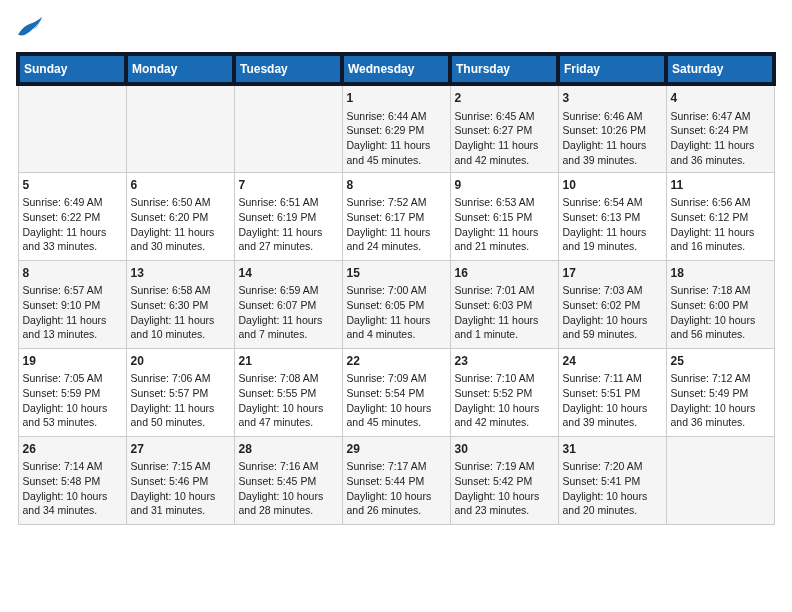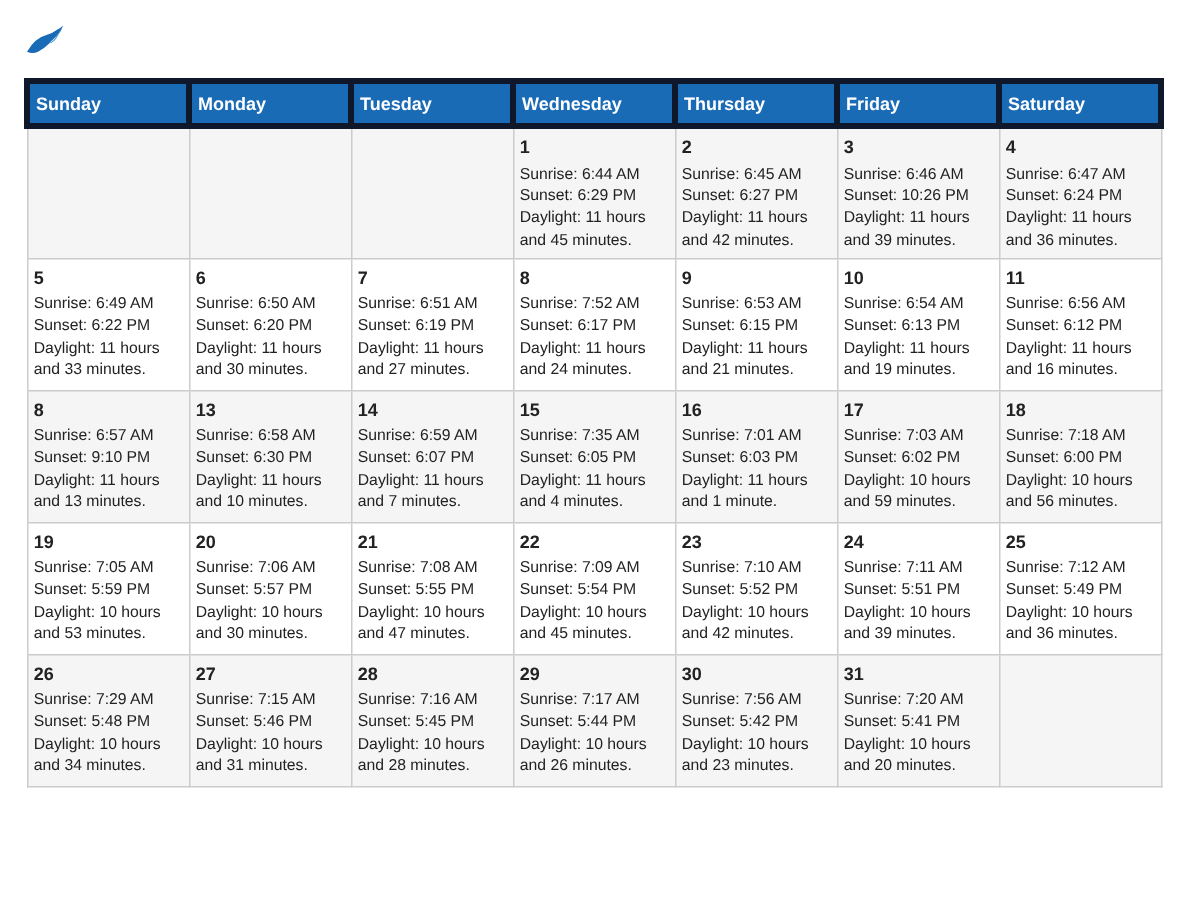--- a/index.html
+++ b/index.html
@@ -206,21 +206,21 @@
           <div>Daylight: 11 hours and 10 minutes.</div>
         </td>
         <td>
           <span class="day-num">14</span>
           <div>Sunrise: 6:59 AM</div>
           <div>Sunset: 6:07 PM</div>
           <div>Daylight: 11 hours and 7 minutes.</div>
         </td>
         <td>
           <span class="day-num">15</span>
-          <div>Sunrise: 7:35 AM</div>
+          <div>Sunrise: 7:00 AM</div>
           <div>Sunset: 6:05 PM</div>
           <div>Daylight: 11 hours and 4 minutes.</div>
         </td>
         <td>
           <span class="day-num">16</span>
           <div>Sunrise: 7:01 AM</div>
           <div>Sunset: 6:03 PM</div>
           <div>Daylight: 11 hours and 1 minute.</div>
         </td>
         <td>
@@ -240,21 +240,21 @@
         <td>
           <span class="day-num">19</span>
           <div>Sunrise: 7:05 AM</div>
           <div>Sunset: 5:59 PM</div>
           <div>Daylight: 10 hours and 53 minutes.</div>
         </td>
         <td>
           <span class="day-num">20</span>
           <div>Sunrise: 7:06 AM</div>
           <div>Sunset: 5:57 PM</div>
-          <div>Daylight: 10 hours and 30 minutes.</div>
+          <div>Daylight: 11 hours and 50 minutes.</div>
         </td>
         <td>
           <span class="day-num">21</span>
           <div>Sunrise: 7:08 AM</div>
           <div>Sunset: 5:55 PM</div>
           <div>Daylight: 10 hours and 47 minutes.</div>
         </td>
         <td>
           <span class="day-num">22</span>
           <div>Sunrise: 7:09 AM</div>
@@ -276,21 +276,21 @@
         <td>
           <span class="day-num">25</span>
           <div>Sunrise: 7:12 AM</div>
           <div>Sunset: 5:49 PM</div>
           <div>Daylight: 10 hours and 36 minutes.</div>
         </td>
       </tr>
       <tr>
         <td>
           <span class="day-num">26</span>
-          <div>Sunrise: 7:29 AM</div>
+          <div>Sunrise: 7:14 AM</div>
           <div>Sunset: 5:48 PM</div>
           <div>Daylight: 10 hours and 34 minutes.</div>
         </td>
         <td>
           <span class="day-num">27</span>
           <div>Sunrise: 7:15 AM</div>
           <div>Sunset: 5:46 PM</div>
           <div>Daylight: 10 hours and 31 minutes.</div>
         </td>
         <td>
@@ -300,21 +300,21 @@
           <div>Daylight: 10 hours and 28 minutes.</div>
         </td>
         <td>
           <span class="day-num">29</span>
           <div>Sunrise: 7:17 AM</div>
           <div>Sunset: 5:44 PM</div>
           <div>Daylight: 10 hours and 26 minutes.</div>
         </td>
         <td>
           <span class="day-num">30</span>
-          <div>Sunrise: 7:56 AM</div>
+          <div>Sunrise: 7:19 AM</div>
           <div>Sunset: 5:42 PM</div>
           <div>Daylight: 10 hours and 23 minutes.</div>
         </td>
         <td>
           <span class="day-num">31</span>
           <div>Sunrise: 7:20 AM</div>
           <div>Sunset: 5:41 PM</div>
           <div>Daylight: 10 hours and 20 minutes.</div>
         </td>
         <td class="empty"></td>

